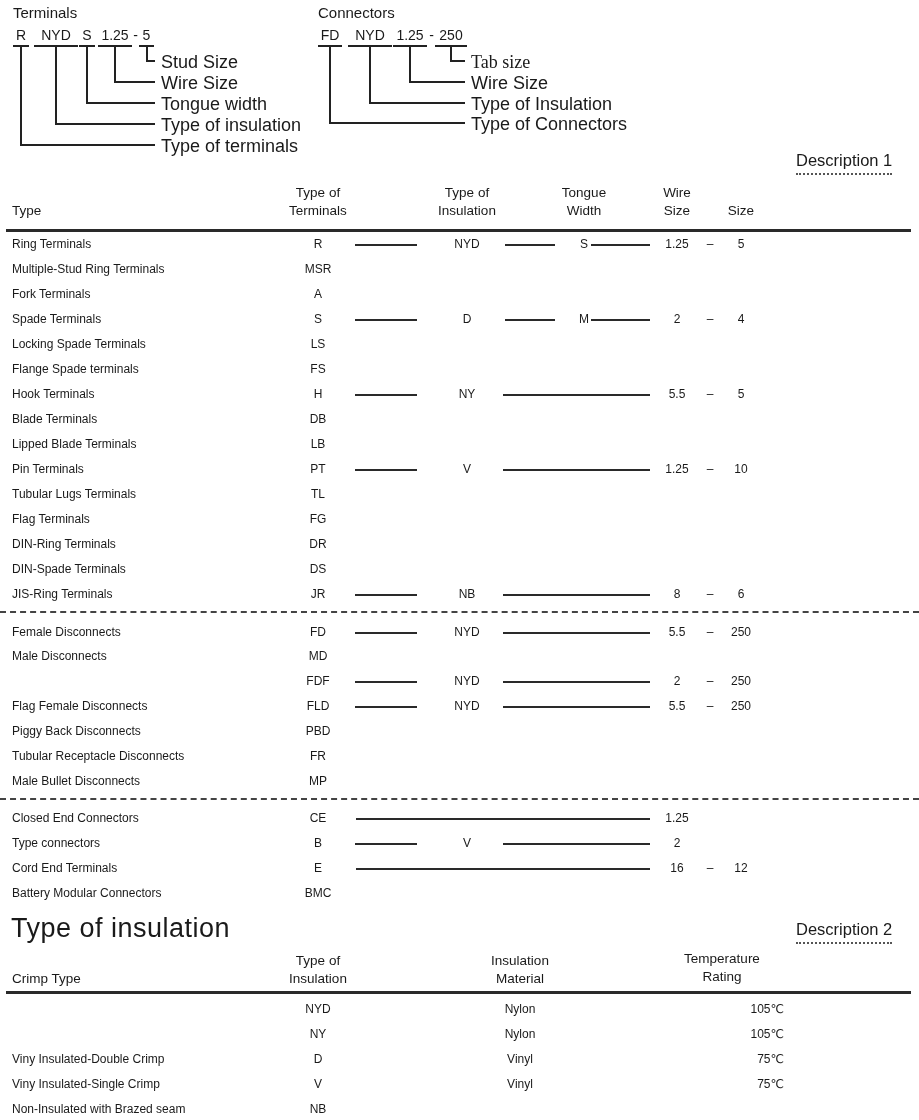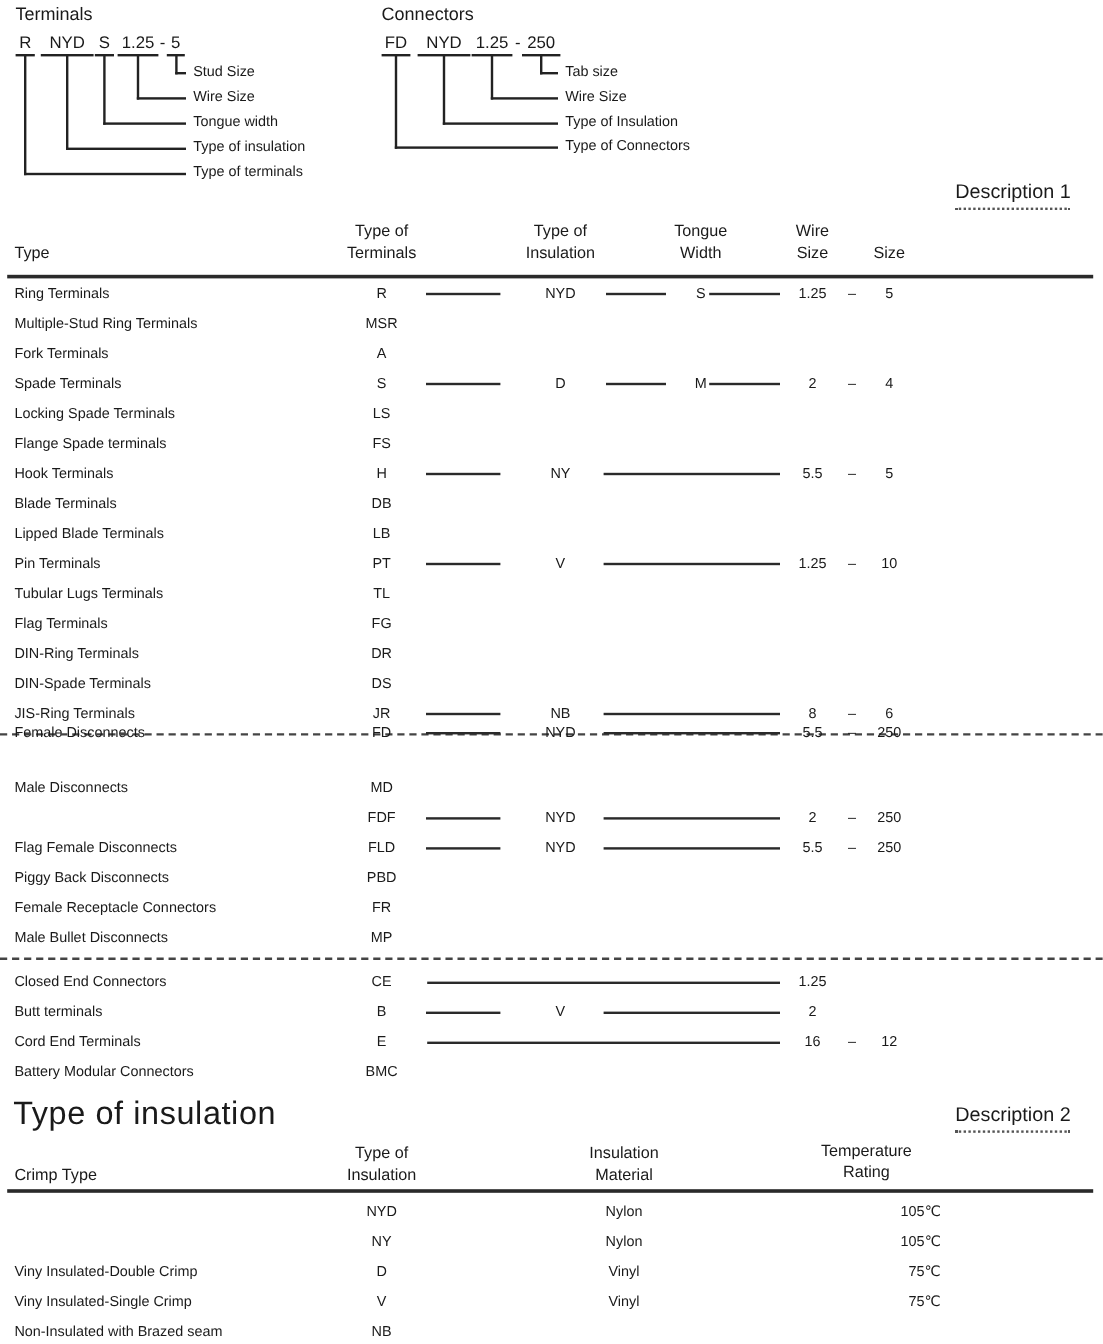--- a/index.html
+++ b/index.html
@@ -4,21 +4,21 @@
 <style>
   html,body{margin:0;padding:0;background:#fff;}
   body{width:919px;height:1120px;position:relative;overflow:hidden;
        font-family:"Liberation Sans","DejaVu Sans",sans-serif;color:#1a1a1a;}
   .abs{position:absolute;white-space:nowrap;}
   
   .diag-title{font-size:15px;}
   .tok{position:absolute;top:27px;font-size:14px;text-align:center;}
   .tok.u{border-bottom:2px solid #222;padding-bottom:2px;}
   .vline,.hline{position:absolute;background:#222;}
-  .diag-label{position:absolute;font-size:12px;white-space:nowrap;}
+  .diag-label{position:absolute;font-size:18px;white-space:nowrap;}
   
   .descr{font-size:16.5px;border-bottom:2px dotted #555;padding-bottom:3px;}
   
   .blue-head{font-size:27px;letter-spacing:0.5px;}
   
   .h1l{position:absolute;font-size:13.5px;line-height:18px;}
   .h2l{position:absolute;font-size:13.5px;line-height:18px;text-align:center;}
   .thick{position:absolute;height:3px;background:#2a2a2a;left:6px;width:905px;}
   .t1row,.t2row{position:absolute;left:0;width:919px;height:25px;font-size:12px;line-height:25px;}
   .cell{position:absolute;top:0;height:25px;}
@@ -68,21 +68,21 @@
     <div class="vline" style="left: 20px; top: 46px; width: 2px; height: 100px;"></div>
     <div class="hline" style="left: 20px; top: 144px; width: 135px; height: 2px;"></div>
     <div class="diag-label" style="left: 161px; top: 136px;">Type of terminals</div>
     <div class="tok u" style="left: 318px; width: 24px;">FD</div>
     <div class="tok u" style="left: 348px; width: 44px;">NYD</div>
     <div class="tok u" style="left: 393px; width: 34px;">1.25</div>
     <div class="tok" style="left: 428px; width: 7px;">-</div>
     <div class="tok u" style="left: 435px; width: 32px;">250</div>
     <div class="vline" style="left: 450px; top: 46px; width: 2px; height: 16px;"></div>
     <div class="hline" style="left: 450px; top: 60px; width: 15px; height: 2px;"></div>
-    <div class="diag-label" style="left: 471px; top: 52px;">Tab size</div>
+    <div class="diag-label" style="left: 471px; top: 52px; font-family: Liberation Serif, serif;">Tab size</div>
     <div class="vline" style="left: 409px; top: 46px; width: 2px; height: 37px;"></div>
     <div class="hline" style="left: 409px; top: 81px; width: 56px; height: 2px;"></div>
     <div class="diag-label" style="left: 471px; top: 73px;">Wire Size</div>
     <div class="vline" style="left: 369px; top: 46px; width: 2px; height: 58px;"></div>
     <div class="hline" style="left: 369px; top: 102px; width: 96px; height: 2px;"></div>
     <div class="diag-label" style="left: 471px; top: 94px;">Type of Insulation</div>
     <div class="vline" style="left: 329px; top: 46px; width: 2px; height: 78px;"></div>
     <div class="hline" style="left: 329px; top: 122px; width: 136px; height: 2px;"></div>
     <div class="diag-label" style="left: 471px; top: 114px;">Type of Connectors</div>
   </div>
@@ -200,21 +200,21 @@
       <div class="cell c-name">JIS-Ring Terminals</div>
       <div class="cell c-code">JR</div>
       <div class="seg seg-a"></div>
       <div class="seg seg-long"></div>
       <div class="cell c-ins">NB</div>
       <div class="cell c-wire">8</div>
       <div class="cell c-dash">–</div>
       <div class="cell c-size">6</div>
     </div>
     <div class="t1-divider" style="top: 611px;"></div>
-    <div class="t1row" style="top: 598px;">
+    <div class="t1row" style="top: 620px;">
       <div class="cell c-name">Female Disconnects</div>
       <div class="cell c-code">FD</div>
       <div class="seg seg-a"></div>
       <div class="seg seg-long"></div>
       <div class="cell c-ins">NYD</div>
       <div class="cell c-wire">5.5</div>
       <div class="cell c-dash">–</div>
       <div class="cell c-size">250</div>
     </div>
     <div class="t1row" style="top: 644px;">
@@ -238,36 +238,36 @@
       <div class="cell c-ins">NYD</div>
       <div class="cell c-wire">5.5</div>
       <div class="cell c-dash">–</div>
       <div class="cell c-size">250</div>
     </div>
     <div class="t1row" style="top: 719px;">
       <div class="cell c-name">Piggy Back Disconnects</div>
       <div class="cell c-code">PBD</div>
     </div>
     <div class="t1row" style="top: 744px;">
-      <div class="cell c-name">Female Receptacle Connectors</div>
+      <div class="cell c-name">Tubular Receptacle Disconnects</div>
       <div class="cell c-code">FR</div>
     </div>
     <div class="t1row" style="top: 769px;">
       <div class="cell c-name">Male Bullet Disconnects</div>
       <div class="cell c-code">MP</div>
     </div>
     <div class="t1-divider" style="top: 798px;"></div>
     <div class="t1row" style="top: 806px;">
       <div class="cell c-name">Closed End Connectors</div>
       <div class="cell c-code">CE</div>
       <div class="seg seg-full"></div>
       <div class="cell c-wire">1.25</div>
     </div>
     <div class="t1row" style="top: 831px;">
-      <div class="cell c-name">Butt terminals</div>
+      <div class="cell c-name">Type connectors</div>
       <div class="cell c-code">B</div>
       <div class="seg seg-a"></div>
       <div class="seg seg-long"></div>
       <div class="cell c-ins">V</div>
       <div class="cell c-wire">2</div>
     </div>
     <div class="t1row" style="top: 856px;">
       <div class="cell c-name">Cord End Terminals</div>
       <div class="cell c-code">E</div>
       <div class="seg seg-full"></div>

